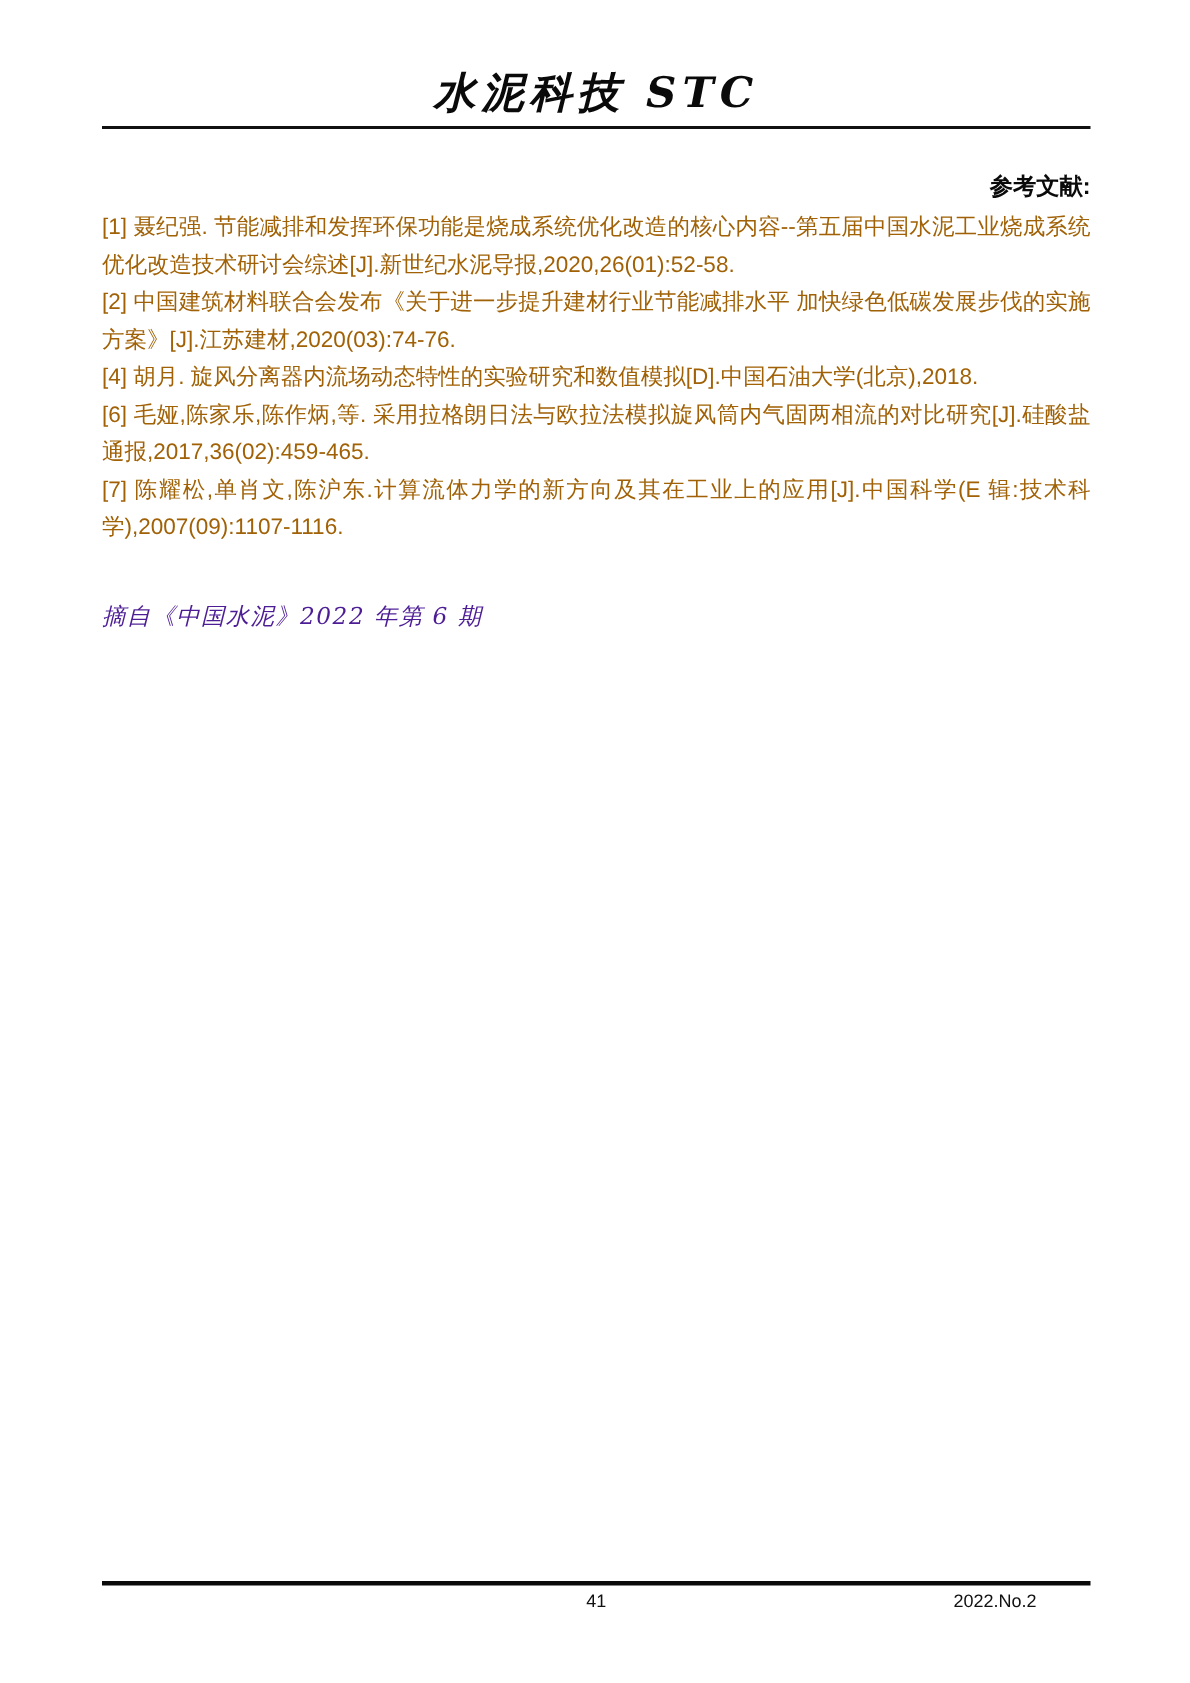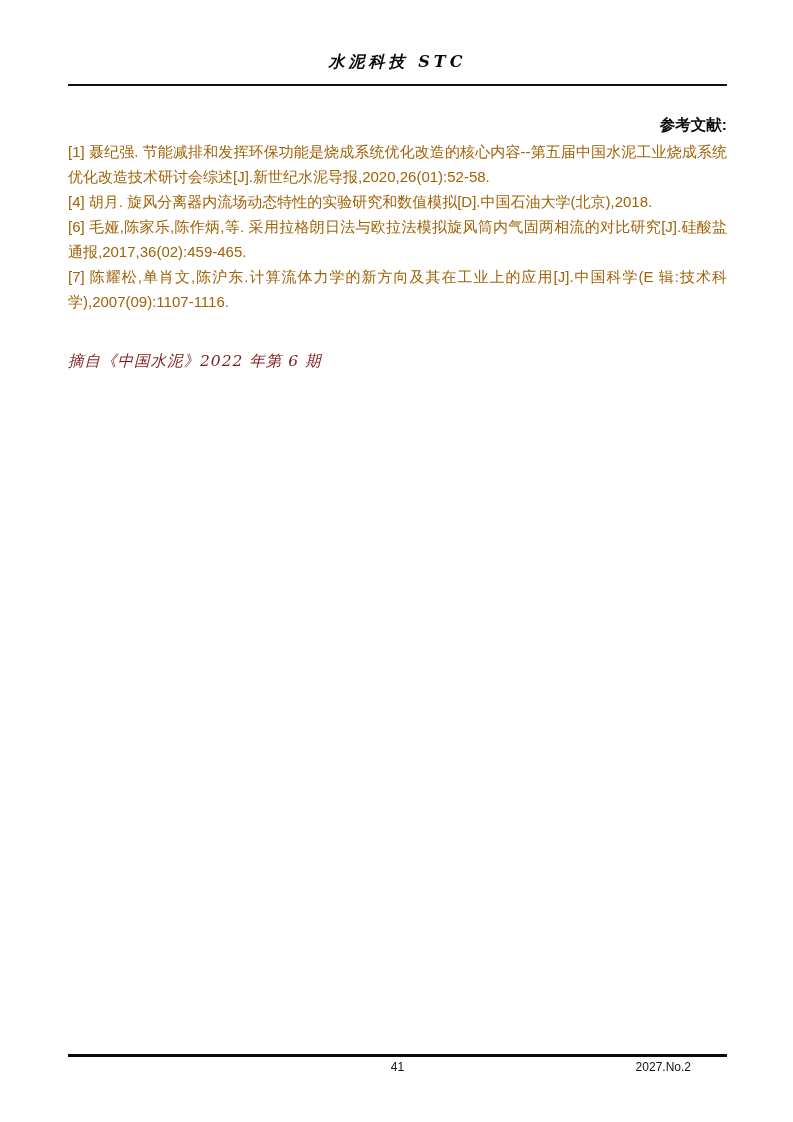--- a/index.html
+++ b/index.html
@@ -22,21 +22,21 @@
     left: 68px;
     top: 0;
     width: 659px;
   }
   .journal-title {
     margin-top: 46px;
     text-align: center;
     font-family: "DejaVu Serif", serif;
     font-style: italic;
     font-weight: 600;
-    font-size: 16px;
+    font-size: 28px;
     line-height: 32px;
     letter-spacing: 4px;
     color: #0a0a0a;
     white-space: nowrap;
   }
   .header-rule {
     margin-top: 6px;
     border: none;
     border-top: 2px solid #111;
     height: 0;
@@ -55,21 +55,21 @@
     line-height: 25px;
     text-align: justify;
     color: #a16207;
   }
   .source-note {
     margin-top: 36px;
     font-family: "DejaVu Serif", serif;
     font-style: italic;
     font-size: 15.5px;
     line-height: 22px;
-    color: #7f1d1d;
+    color: #4c1d95;
     letter-spacing: 1px;
   }
   .footer {
     position: absolute;
     left: 68px;
     top: 1054px;
     width: 659px;
   }
   .footer-rule {
     border: none;
@@ -104,29 +104,30 @@
 
   <div class="content">
 
     <div class="journal-title">水泥科技 STC</div>
 
     <hr class="header-rule">
 
     <p class="refs-heading">参考文献:</p>
 
     <p class="ref-item">[1] 聂纪强. 节能减排和发挥环保功能是烧成系统优化改造的核心内容--第五届中国水泥工业烧成系统优化改造技术研讨会综述[J].新世纪水泥导报,2020,26(01):52-58.</p>
+    <p class="ref-item">[2] 中国建筑材料联合会发布《关于进一步提升建材行业节能减排水平 加快绿色低碳发展步伐的实施方案》[J].江苏建材,2020(03):74-76.</p>
     <p class="ref-item">[4] 胡月. 旋风分离器内流场动态特性的实验研究和数值模拟[D].中国石油大学(北京),2018.</p>
     <p class="ref-item">[6] 毛娅,陈家乐,陈作炳,等. 采用拉格朗日法与欧拉法模拟旋风筒内气固两相流的对比研究[J].硅酸盐通报,2017,36(02):459-465.</p>
     <p class="ref-item">[7] 陈耀松,单肖文,陈沪东.计算流体力学的新方向及其在工业上的应用[J].中国科学(E 辑:技术科学),2007(09):1107-1116.</p>
 
     <p class="source-note">摘自《中国水泥》2022 年第 6 期</p>
 
   </div>
 
   <div class="footer">
     <hr class="footer-rule">
     <div class="footer-row">
       <span class="page-number">41</span>
-      <span class="issue-number">2027.No.2</span>
+      <span class="issue-number">2022.No.2</span>
     </div>
   </div>
 
 </div>
 
 </body></html>

